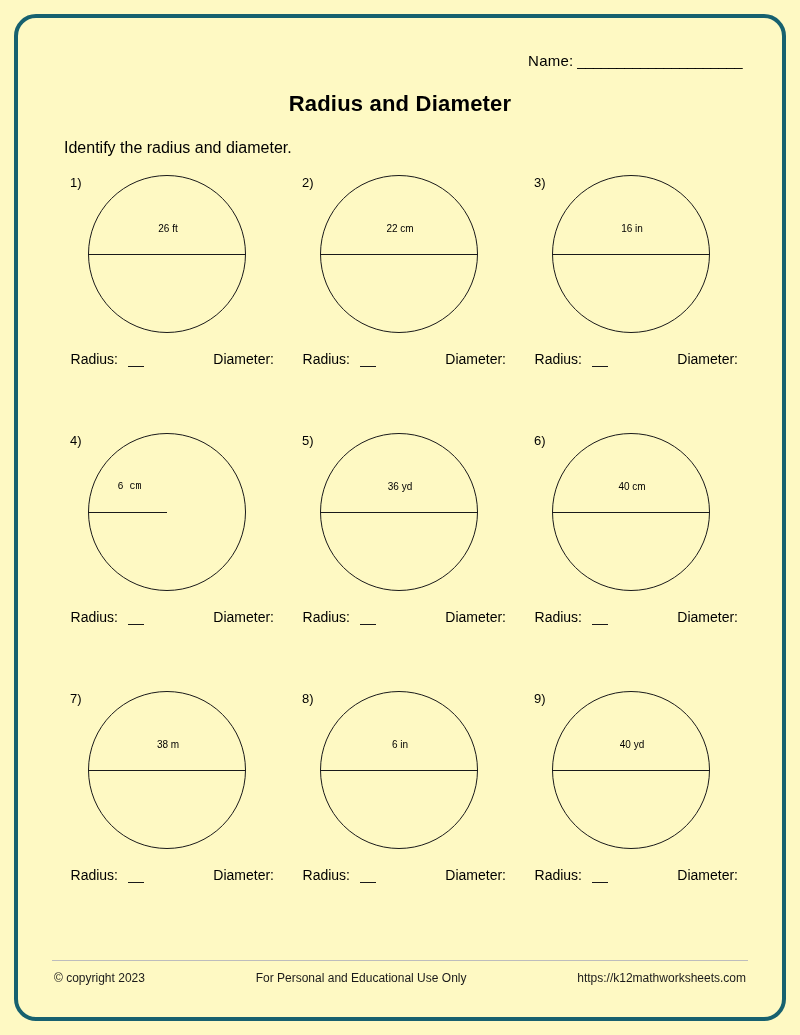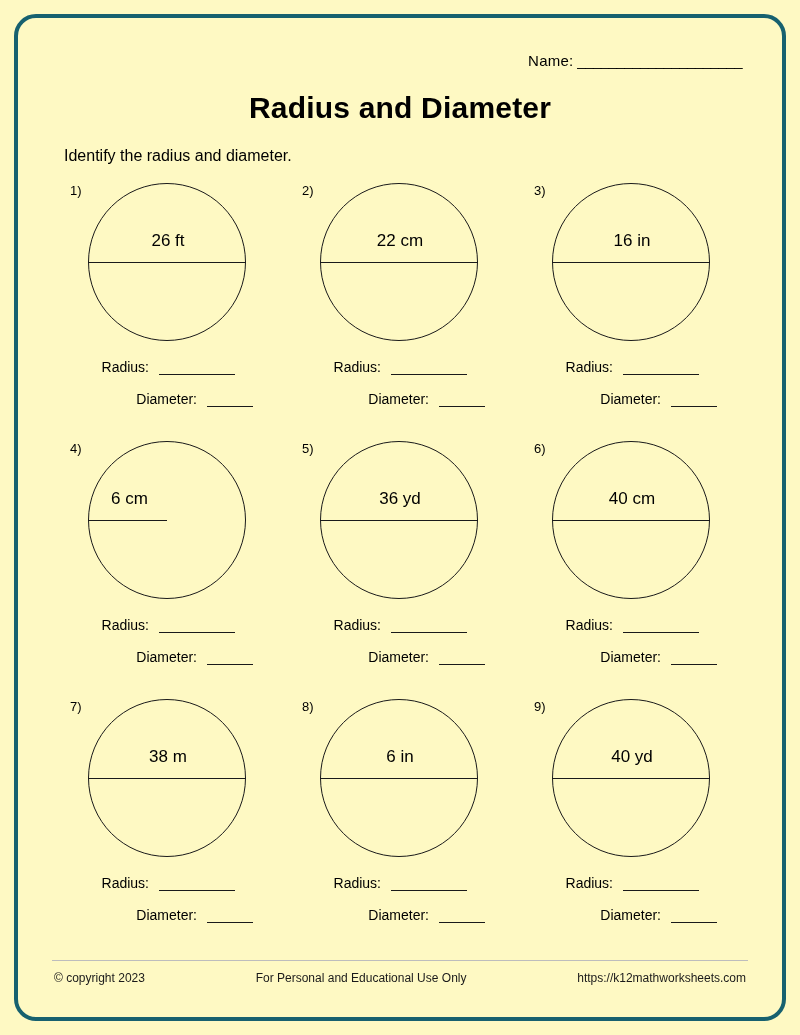--- a/index.html
+++ b/index.html
@@ -50,21 +50,21 @@
     letter-spacing: .2px;
   }
   .name-line {
     display: inline-block;
     margin-left: 4px;
     letter-spacing: -0.5px;
     font-size: 15px;
   }
   h1.title {
     text-align: center;
-    font-size: 30px;
+    font-size: 22px;
     font-weight: bold;
     margin: 22px 0 0 0;
     letter-spacing: .2px;
   }
   .instructions {
     font-size: 16px;
     margin: 22px 0 0 12px;
   }
   .grid {
     margin-top: 12px;
@@ -112,34 +112,35 @@
     top: 79px;
     width: 79px;
     height: 0;
     border-top: 1px solid #1a1a1a;
   }
   .measure {
     position: absolute;
     width: 100%;
     top: 48px;
     text-align: center;
-    font-size: 17px;
+    font-size: 10px;
   }
   .measure.left {
     width: 79px;
     left: 2px;
     text-align: center;
+    font-family: Liberation Mono, monospace;
   }
   .answers {
     position: absolute;
     left: 0;
     right: 0;
     top: 182px;
     display: flex;
-    flex-direction: column;
+    flex-direction: row;
     align-items: center;
     gap: 16px;
   }
   .ans-row {
     display: flex;
     align-items: flex-end;
     font-size: 14px;
     width: 170px;
   }
   .ans-label {

